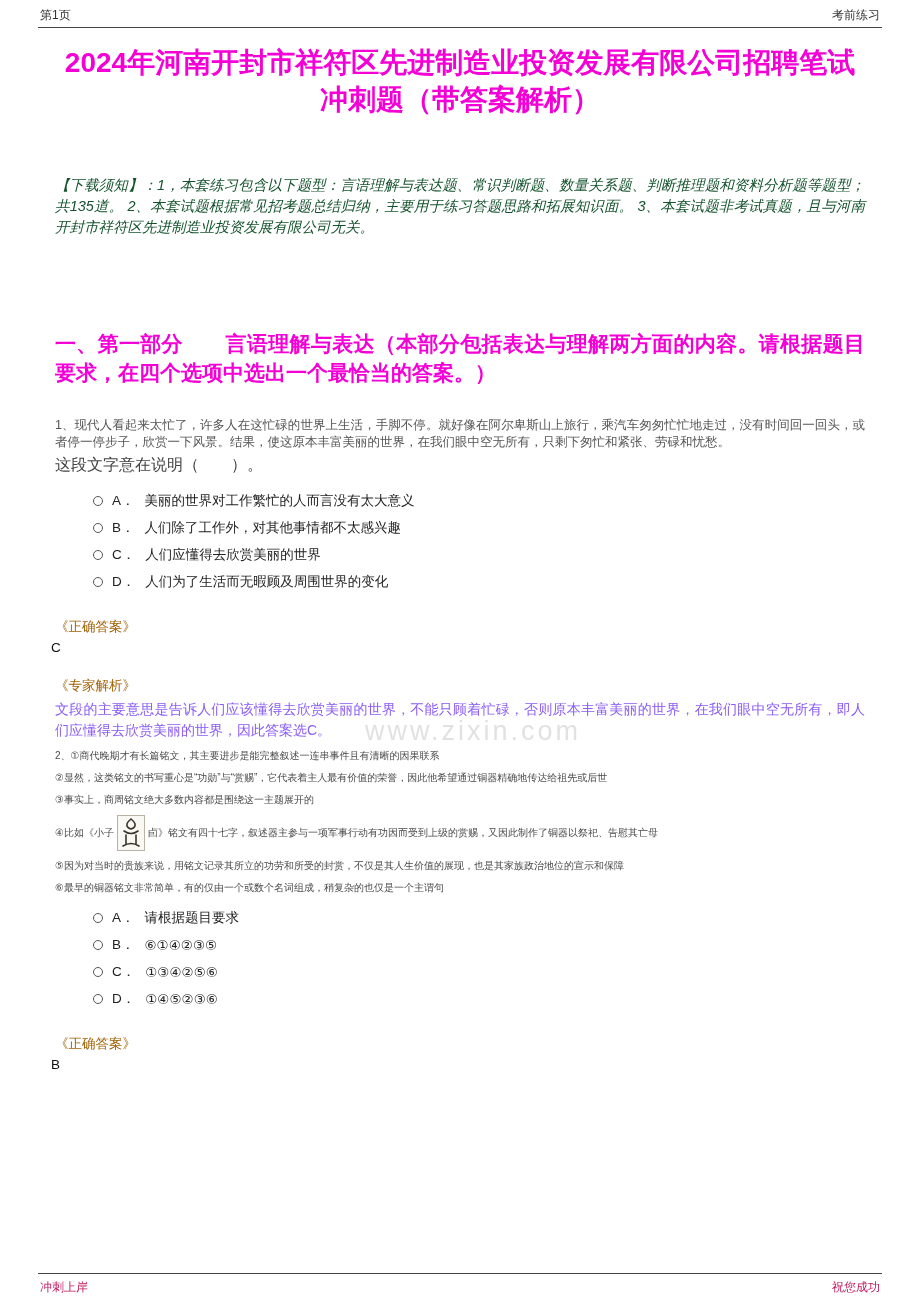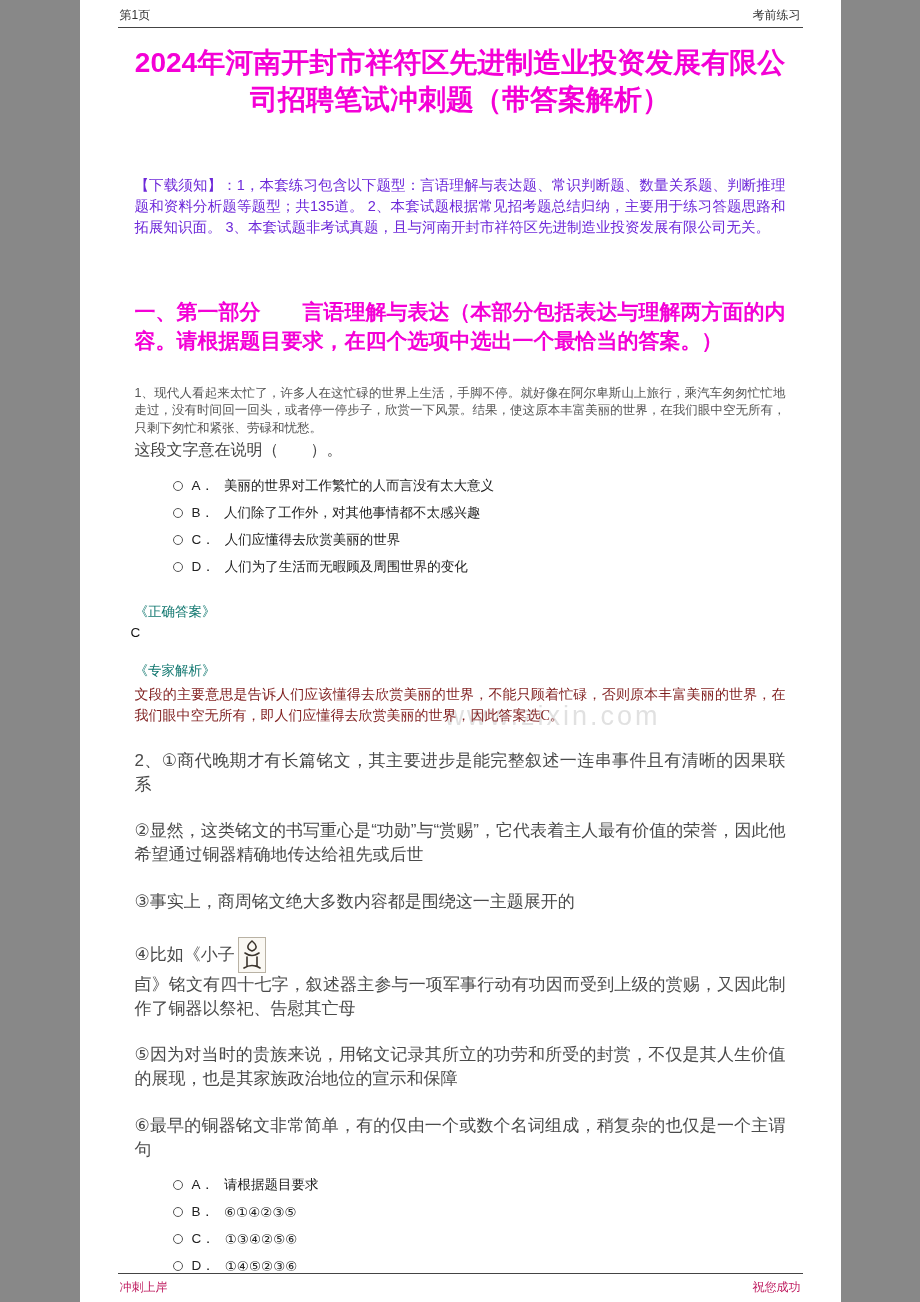--- a/index.html
+++ b/index.html
@@ -1,19 +1,19 @@
 <!DOCTYPE html>
 <html><head>
 <meta charset="utf-8">
 <style>
   * { margin:0; padding:0; box-sizing:border-box; }
   html,body { background:#888; }
   .page {
     position:relative;
-    width:761px; height:1302px;
+    width:920px; height:1302px;
     margin:0 auto;
     background:#ffffff;
     font-family:"Liberation Sans","DejaVu Sans",sans-serif;
     color:#111;
     overflow:hidden;
   }
   
   .page-header {
     position:absolute; top:7px; left:40px; right:40px;
     display:flex; justify-content:space-between;
@@ -33,59 +33,60 @@
     border-top:1px solid #444;
   }
   
   .content { padding:45px 55px 0 55px; }
   .doc-title {
     font-size:28px; font-weight:bold; line-height:1.32;
     text-align:center; color:#f400d6;
   }
   .notice {
     margin-top:56px;
-    font-size:14.5px; line-height:1.46; color:#6d28d9;
+    font-size:14.5px; line-height:1.46; color:#14532d;
     text-align:justify;
+    font-style:italic;
   }
   .section-heading {
-    margin-top:60px;
+    margin-top:92px;
     font-size:21px; font-weight:bold; line-height:1.35;
     color:#f400d6; text-align:justify;
   }
   .stem {
     margin-top:30px;
     font-size:12.5px; line-height:1.38; color:#555;
     text-align:justify;
   }
   .prompt { margin-top:3px; font-size:16px; color:#444; }
   .options { margin-top:12px; margin-left:38px; }
   .option-row {
     display:flex; align-items:center;
     height:27px; font-size:13.5px; color:#222;
   }
   .radio {
     width:10px; height:10px; border:1px solid #555; border-radius:50%;
     background:#fff; margin-right:9px; flex:0 0 auto; cursor:pointer;
   }
   .opt-label { margin-right:10px; }
-  .ans-head { margin-top:22px; font-size:13.5px; color:#0f766e; }
+  .ans-head { margin-top:22px; font-size:13.5px; color:#a16207; }
   .ans-val  { margin-top:4px; margin-left:-4px; font-size:13.5px; color:#111; }
   .analysis-wrap { position:relative; margin-top:4px; }
   .watermark {
     position:absolute; left:310px; top:17px;
     font-size:27px; color:#c9c9c9; opacity:.55;
     letter-spacing:3px; z-index:0; white-space:nowrap;
   }
   .analysis {
     position:relative; z-index:1;
-    font-size:14px; line-height:1.5; color:#7f1d1d; text-align:justify;font-family:Liberation Serif, serif;
+    font-size:14px; line-height:1.5; color:#8b5cf6; text-align:justify;
   }
   .sentence {
-    margin-top:23px;
-    font-size:17px; line-height:1.4; color:#4a4a4a;
+    margin-top:8px;
+    font-size:10px; line-height:1.4; color:#4a4a4a;
     text-align:justify;
   }
   .sentence.with-img { display:flex; align-items:center; flex-wrap:wrap; }
   .glyph-img {
     display:inline-block; width:28px; height:36px;
     border:1px solid #b9b2a4; background:#faf8f3;
     margin:0 3px; vertical-align:middle; flex:0 0 auto;
   }
   .q-line { margin-top:22px; font-size:12.5px; color:#333; }
 </style>

